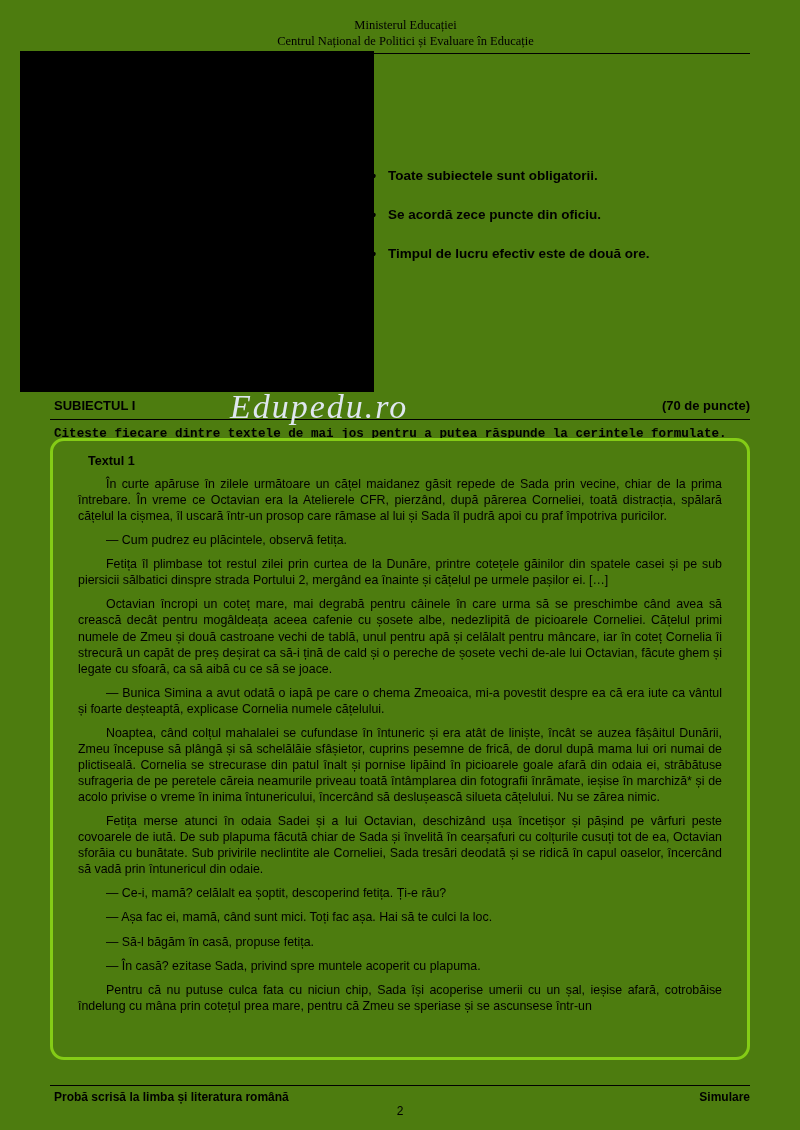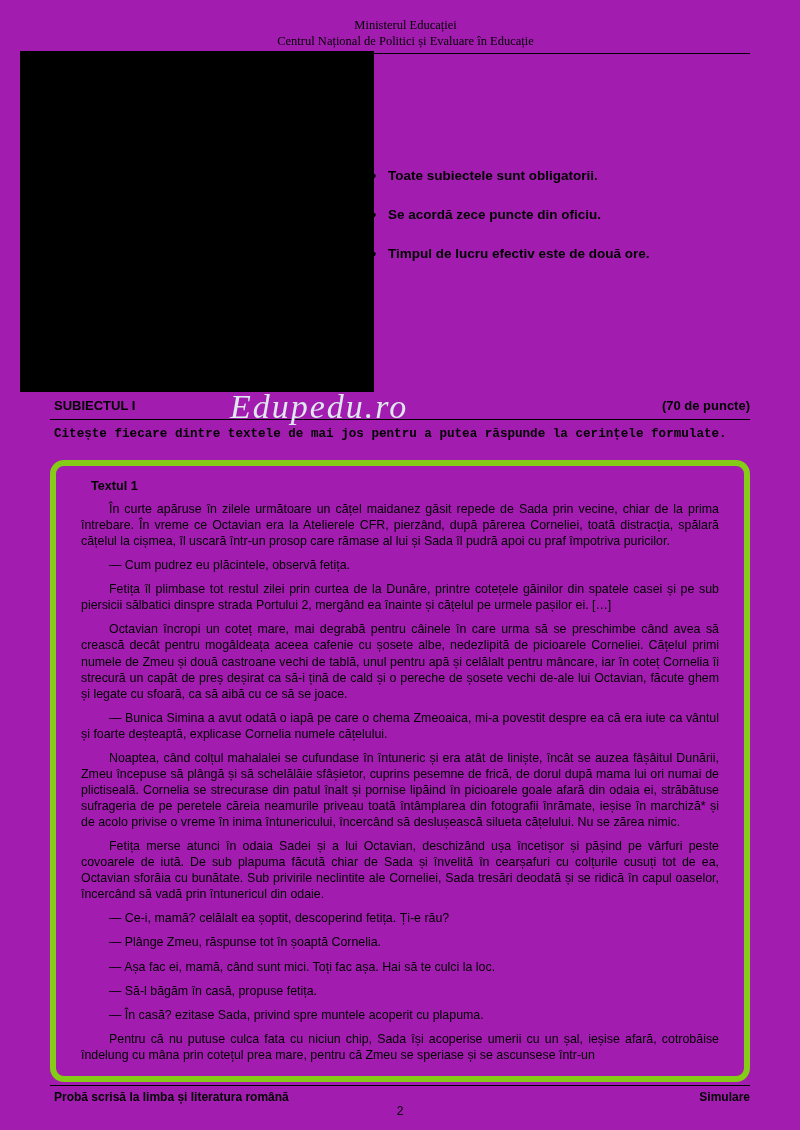--- a/index.html
+++ b/index.html
@@ -4,21 +4,21 @@
 <style>
   html, body {
     margin: 0;
     padding: 0;
     background: #c8c8c8;
   }
   .page {
     position: relative;
     width: 800px;
     height: 1130px;
-    background: #a21caf;
+    background: #4d7c0f;
     font-family: "Liberation Serif", serif;
     color: #000000;
     overflow: hidden;
     box-sizing: border-box;
     padding-left: 11px;
   }
   .header {
     text-align: center;
     font-family: "Liberation Serif", serif;
     font-size: 12.5px;
@@ -94,23 +94,23 @@
     right: 50px;
     top: 427px;
     font-family: Liberation Mono, monospace;
     font-weight: bold;
     font-size: 12.6px;
   }
   .text-box {
     position: absolute;
     left: 50px;
     right: 50px;
-    top: 460px;
+    top: 438px;
     height: 622px;
-    border: 6px solid #84cc16;
+    border: 3px solid #84cc16;
     border-radius: 14px;
     box-sizing: border-box;
     padding: 11px 17px 0 17px;
     overflow: hidden;
   }
   .text-title {
     font-family: "Liberation Sans", sans-serif;
     font-weight: bold;
     font-size: 12.6px;
     margin: 2px 0 2px 18px;
@@ -202,21 +202,20 @@
     <div class="text-title">Textul 1</div>
     <div class="text-body">
       <p>În curte apăruse în zilele următoare un cățel maidanez găsit repede de Sada prin vecine, chiar de la prima întrebare. În vreme ce Octavian era la Atelierele CFR, pierzând, după părerea Corneliei, toată distracția, spălară cățelul la cișmea, îl uscară într-un prosop care rămase al lui și Sada îl pudră apoi cu praf împotriva puricilor.</p>
       <p class="dash">— Cum pudrez eu plăcintele, observă fetița.</p>
       <p>Fetița îl plimbase tot restul zilei prin curtea de la Dunăre, printre cotețele găinilor din spatele casei și pe sub piersicii sălbatici dinspre strada Portului 2, mergând ea înainte și cățelul pe urmele pașilor ei. […]</p>
       <p>Octavian încropi un coteț mare, mai degrabă pentru câinele în care urma să se preschimbe când avea să crească decât pentru mogâldeața aceea cafenie cu șosete albe, nedezlipită de picioarele Corneliei. Cățelul primi numele de Zmeu și două castroane vechi de tablă, unul pentru apă și celălalt pentru mâncare, iar în coteț Cornelia îi strecură un capăt de preș deșirat ca să-i țină de cald și o pereche de șosete vechi de-ale lui Octavian, făcute ghem și legate cu sfoară, ca să aibă cu ce să se joace.</p>
       <p class="dash">— Bunica Simina a avut odată o iapă pe care o chema Zmeoaica, mi-a povestit despre ea că era iute ca vântul și foarte deșteaptă, explicase Cornelia numele cățelului.</p>
       <p>Noaptea, când colțul mahalalei se cufundase în întuneric și era atât de liniște, încât se auzea fâșâitul Dunării, Zmeu începuse să plângă și să schelălăie sfâșietor, cuprins pesemne de frică, de dorul după mama lui ori numai de plictiseală. Cornelia se strecurase din patul înalt și pornise lipăind în picioarele goale afară din odaia ei, străbătuse sufrageria de pe peretele căreia neamurile priveau toată întâmplarea din fotografii înrămate, ieșise în marchiză* și de acolo privise o vreme în inima întunericului, încercând să deslușească silueta cățelului. Nu se zărea nimic.</p>
       <p>Fetița merse atunci în odaia Sadei și a lui Octavian, deschizând ușa încetișor și pășind pe vârfuri peste covoarele de iută. De sub plapuma făcută chiar de Sada și învelită în cearșafuri cu colțurile cusuți tot de ea, Octavian sforăia cu bunătate. Sub privirile neclintite ale Corneliei, Sada tresări deodată și se ridică în capul oaselor, încercând să vadă prin întunericul din odaie.</p>
       <p class="dash">— Ce-i, mamă? celălalt ea șoptit, descoperind fetița. Ți-e rău?</p>
-      <p class="dash">— Plânge Zmeu, răspunse tot în șoaptă Cornelia.</p>
       <p class="dash">— Așa fac ei, mamă, când sunt mici. Toți fac așa. Hai să te culci la loc.</p>
       <p class="dash">— Să-l băgăm în casă, propuse fetița.</p>
       <p class="dash">— În casă? ezitase Sada, privind spre muntele acoperit cu plapuma.</p>
       <p>Pentru că nu putuse culca fata cu niciun chip, Sada își acoperise umerii cu un șal, ieșise afară, cotrobăise îndelung cu mâna prin cotețul prea mare, pentru că Zmeu se speriase și se ascunsese într-un</p>
     </div>
   </div>
 
   <div class="footer-rule"></div>
   <div class="footer">
     <span>Probă scrisă la limba și literatura română</span>

